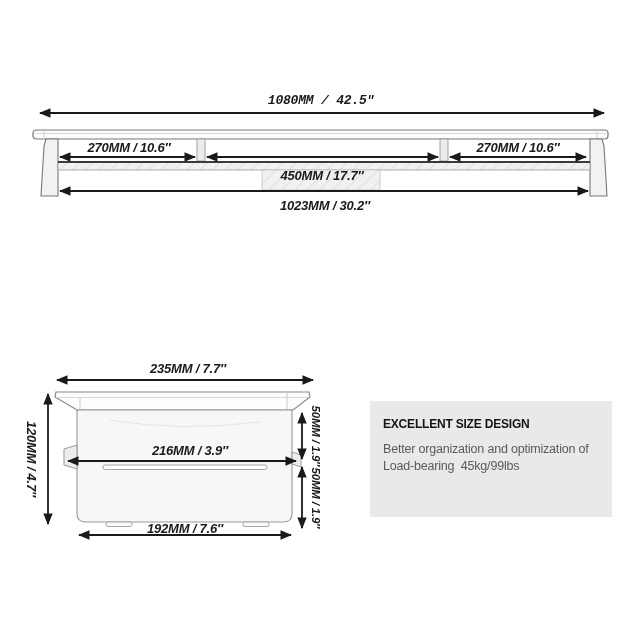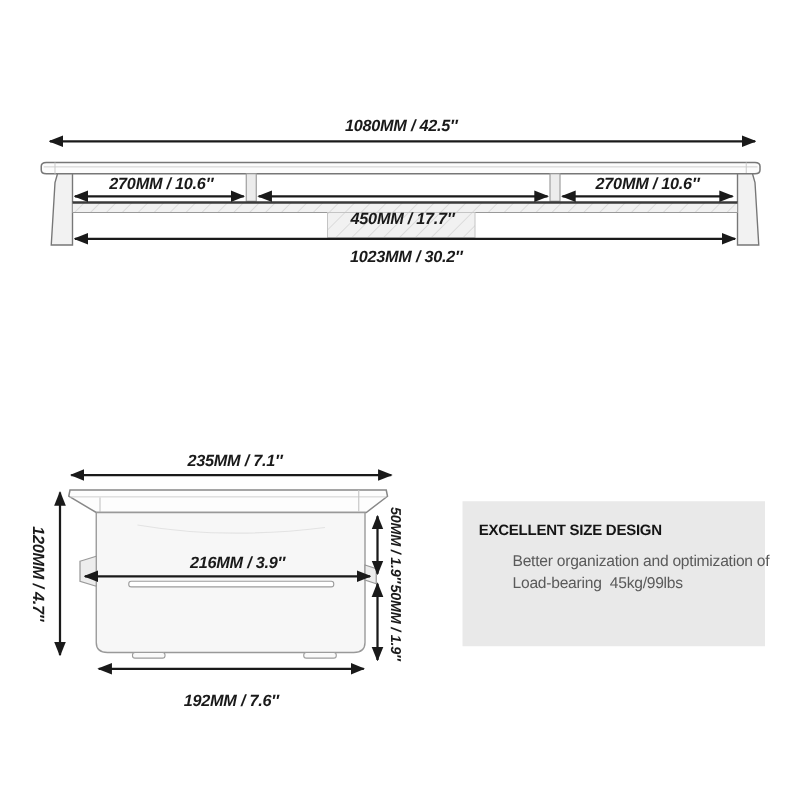--- a/index.html
+++ b/index.html
@@ -17,21 +17,21 @@
   .dim.small{font-size:11.5px;}
   .info-box{
     position:absolute;left:370px;top:401px;width:242px;height:116px;
     background:#e9e9e9;box-sizing:border-box;padding:13px 13px 0 13px;
   }
   .info-title{
     font-size:12px;font-weight:bold;color:#141414;letter-spacing:-0.2px;
     white-space:nowrap;margin:3px 0 10px 0;
   }
   .info-body{font-size:12.5px;line-height:16.5px;color:#5a5a5a;letter-spacing:-0.2px;}
-  .info-body div{white-space:pre;margin-left:27px;}
+  .info-body div{white-space:pre;}
 </style>
 </head>
 <body>
 
 <div class="canvas">
 
   <svg width="640" height="640" viewBox="0 0 640 640">
     <defs>
       <marker id="ah" viewBox="0 0 10 10" refX="9" refY="5" markerWidth="6.5" markerHeight="6.5" orient="auto-start-reverse">
         <path d="M0,1 L10,5 L0,9 Z" fill="#1a1a1a"></path>
@@ -92,32 +92,32 @@
     <g stroke="#1a1a1a" stroke-width="1.8">
       <line x1="57" y1="380" x2="313" y2="380" marker-start="url(#ah)" marker-end="url(#ah)"></line>
       <line x1="48" y1="394" x2="48" y2="524" marker-start="url(#ah)" marker-end="url(#ah)"></line>
       <line x1="68" y1="461" x2="296" y2="461" marker-start="url(#ah)" marker-end="url(#ah)"></line>
       <line x1="302" y1="413" x2="302" y2="459" marker-start="url(#ah)" marker-end="url(#ah)"></line>
       <line x1="302" y1="467" x2="302" y2="528" marker-start="url(#ah)" marker-end="url(#ah)"></line>
       <line x1="79" y1="535" x2="291" y2="535" marker-start="url(#ah)" marker-end="url(#ah)"></line>
     </g>
   </svg>
 
-  <div class="dim" style="left:321px;top:100px;">1080MM / 42.5″</div>
+  <div class="dim" style="left:321px;top:100px;font-family:Liberation Mono, monospace;">1080MM / 42.5″</div>
   <div class="dim" style="left:129px;top:147px;">270MM / 10.6″</div>
   <div class="dim" style="left:322px;top:147px;margin-top:28px;">450MM / 17.7″</div>
   <div class="dim" style="left:518px;top:147px;">270MM / 10.6″</div>
   <div class="dim" style="left:325px;top:205px;">1023MM / 30.2″</div>
 
-  <div class="dim" style="left:188px;top:368px;">235MM / 7.1″</div>
+  <div class="dim" style="left:188px;top:368px;">235MM / 7.7″</div>
   <div class="dim rot" style="left:31px;top:459px;">120MM / 4.7″</div>
   <div class="dim" style="left:190px;top:450px;">216MM / 3.9″</div>
   <div class="dim rot small" style="left:316px;top:436px;">50MM / 1.9″</div>
   <div class="dim rot small" style="left:316px;top:498px;">50MM / 1.9″</div>
-  <div class="dim" style="left:185px;top:560px;">192MM / 7.6″</div>
+  <div class="dim" style="left:185px;top:528px;">192MM / 7.6″</div>
 
   <div class="info-box">
     <div class="info-title">EXCELLENT SIZE DESIGN</div>
     <div class="info-body">
       <div>Better organization and optimization of</div>
       <div>Load-bearing  45kg/99lbs</div>
     </div>
   </div>
 
 </div>

